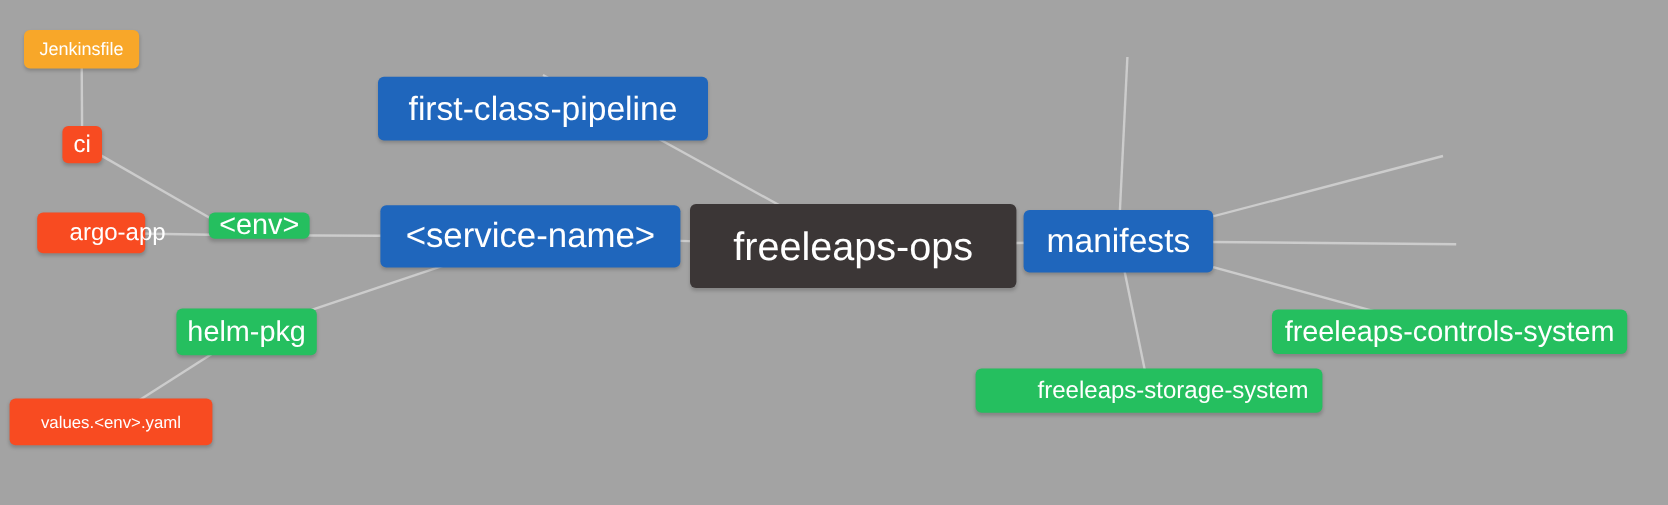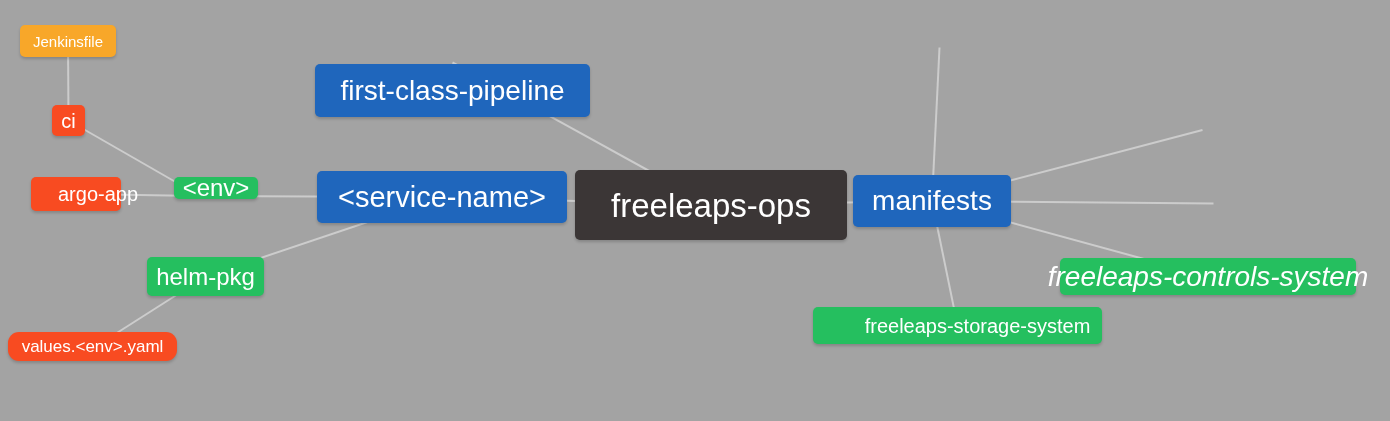--- a/index.html
+++ b/index.html
@@ -57,20 +57,20 @@
       <line x1="932" y1="201" x2="1202.5" y2="130" stroke="#cccccc" stroke-width="2"></line>
       <line x1="932" y1="201" x2="1213.5" y2="203.5" stroke="#cccccc" stroke-width="2"></line>
       <line x1="932" y1="201" x2="1208" y2="276.5" stroke="#cccccc" stroke-width="2"></line>
       <line x1="932" y1="201" x2="957.5" y2="325.5" stroke="#cccccc" stroke-width="2"></line>
     </svg>
 <div class="node" style="left: 20px; top: 25px; width: 96px; height: 32px; font-size: 15px; background: rgb(248, 167, 41);">Jenkinsfile</div>
     <div class="node" style="left: 52px; top: 105px; width: 33px; height: 31px; font-size: 20px; background: rgb(248, 75, 33);">ci</div>
     <div class="node" style="left: 31px; top: 177px; width: 90px; height: 34px; font-size: 20px; background: rgb(248, 75, 33); padding-left: 44px;">argo-app</div>
     <div class="node" style="left: 158px; top: 177px; width: 84px; height: 22px; font-size: 24px; background: rgb(37, 191, 95); margin-left: 16px;">&lt;env&gt;</div>
     <div class="node" style="left: 147px; top: 257px; width: 117px; height: 39px; font-size: 24px; background: rgb(37, 191, 95);">helm-pkg</div>
-    <div class="node" style="left: 8px; top: 332px; width: 169px; height: 29px; font-size: 17px; background: rgb(248, 75, 33); border-radius: 11px;">values.&lt;env&gt;.yaml</div>
+    <div class="node" style="left: 8px; top: 332px; width: 169px; height: 39px; font-size: 14px; background: rgb(248, 75, 33);">values.&lt;env&gt;.yaml</div>
     <div class="node" style="left: 315px; top: 36px; width: 275px; height: 53px; font-size: 28px; background: rgb(31, 102, 188); margin-top: 28px;">first-class-pipeline</div>
     <div class="node" style="left: 317px; top: 171px; width: 250px; height: 52px; font-size: 29px; background: rgb(31, 102, 188);">&lt;service-name&gt;</div>
     <div class="node" style="left: 575px; top: 170px; width: 272px; height: 70px; font-size: 33px; background: rgb(59, 54, 54);">freeleaps-ops</div>
     <div class="node" style="left: 853px; top: 175px; width: 158px; height: 52px; font-size: 28px; background: rgb(31, 102, 188);">manifests</div>
-    <div class="node" style="left: 1060px; top: 258px; width: 296px; height: 37px; font-size: 28px; background: rgb(37, 191, 95); font-style: italic;">freeleaps-controls-system</div>
+    <div class="node" style="left: 1060px; top: 258px; width: 296px; height: 37px; font-size: 24px; background: rgb(37, 191, 95);">freeleaps-controls-system</div>
     <div class="node" style="left: 813px; top: 307px; width: 289px; height: 37px; font-size: 20px; background: rgb(37, 191, 95); padding-left: 40px;">freeleaps-storage-system</div>
   </div>
 
 </body></html>

